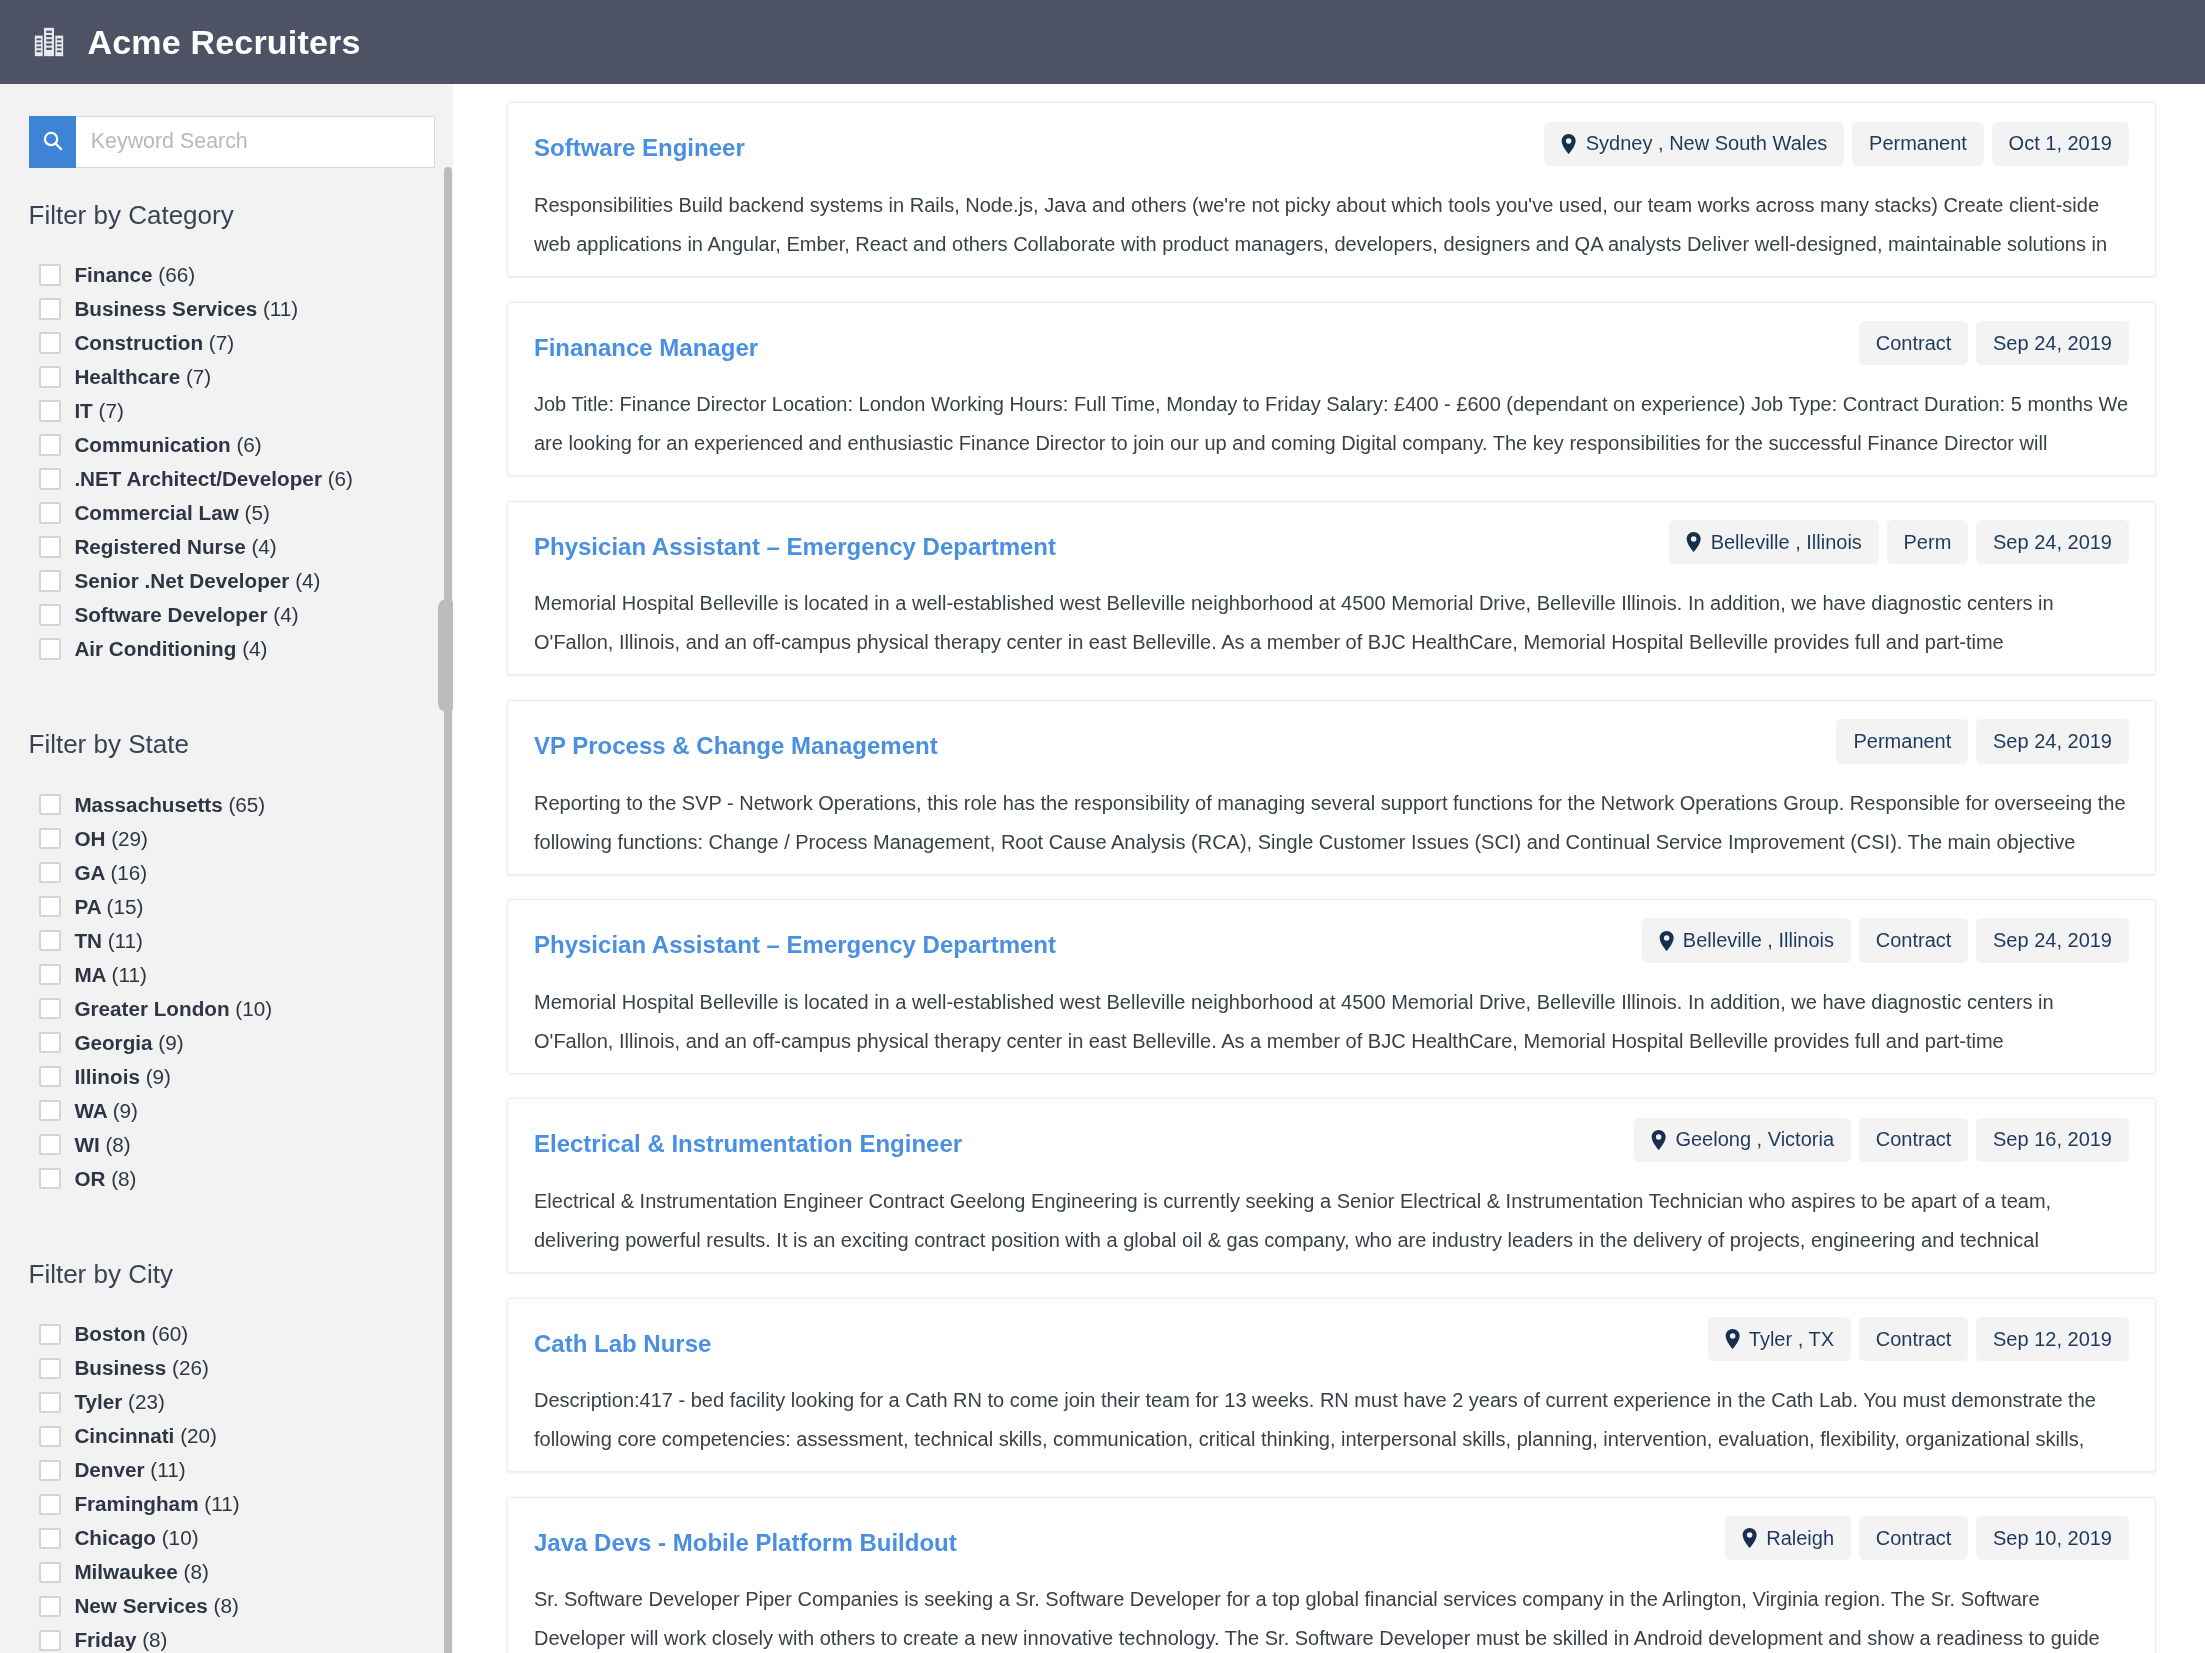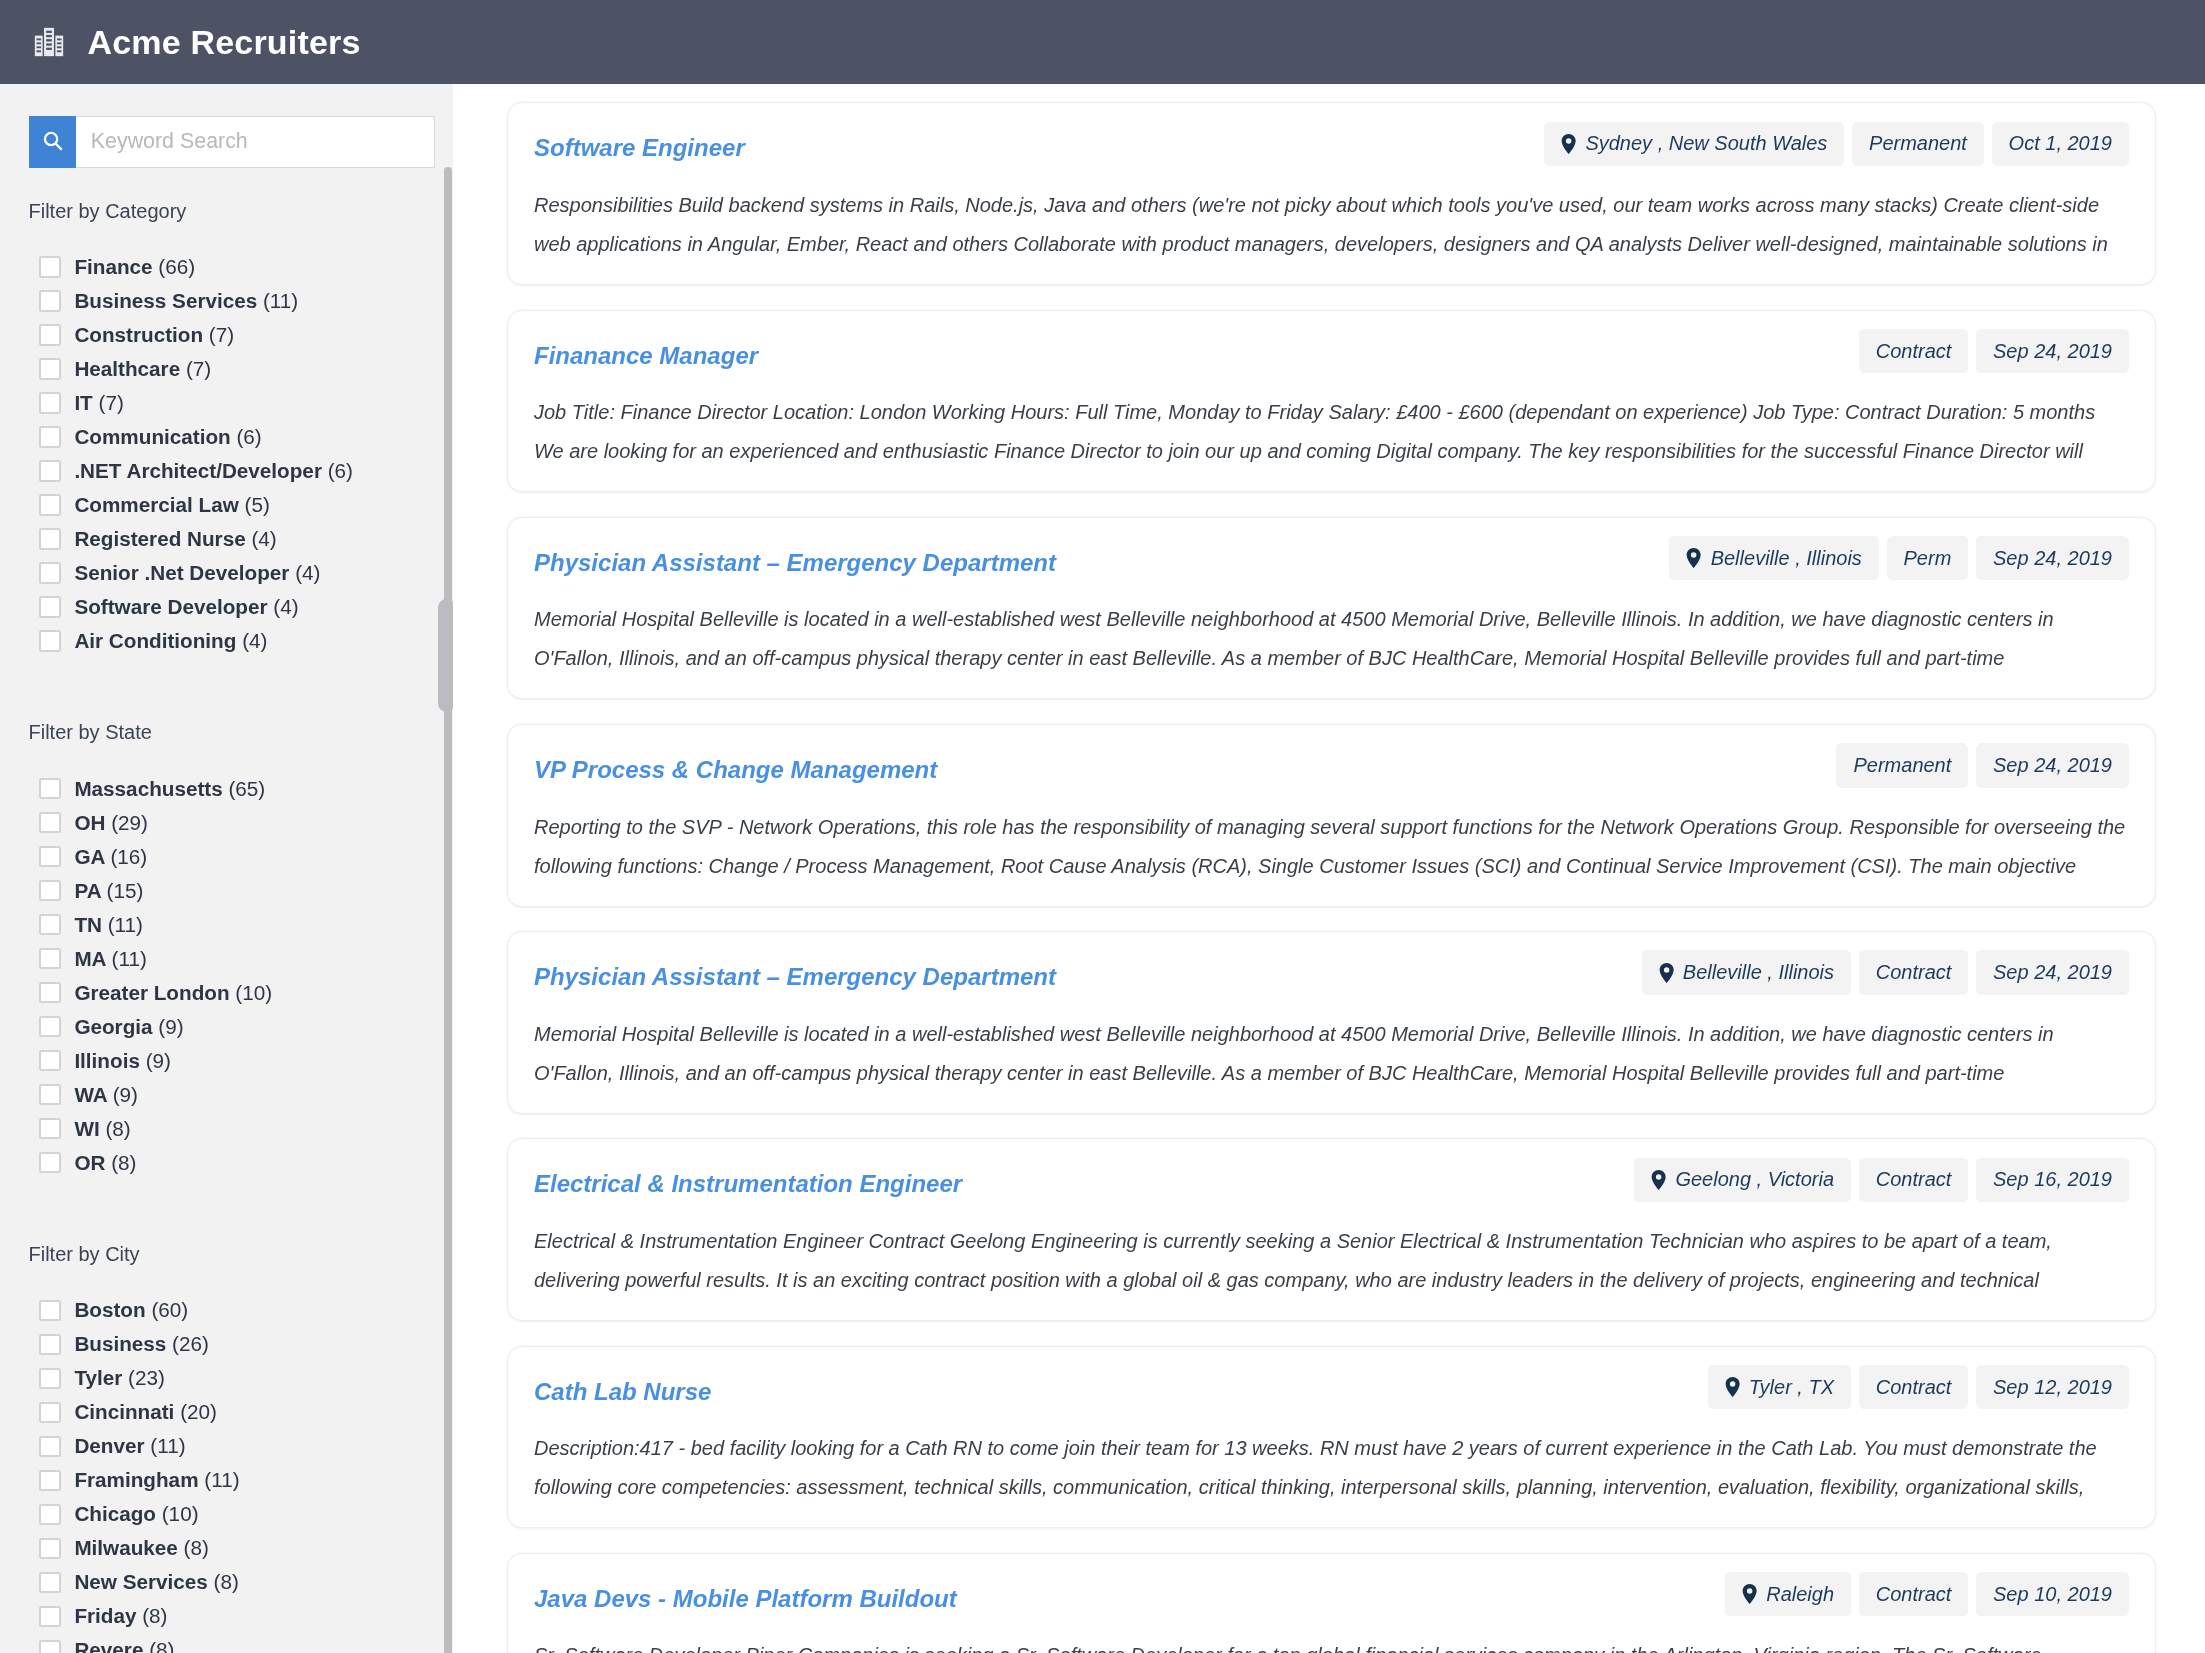--- a/index.html
+++ b/index.html
@@ -69,21 +69,21 @@
     background: #ffffff;
     font-size: 21.4px;
     padding: 0 15.3px;
     color: #2e3646;
     font-family: "Liberation Sans", sans-serif;
     outline: none;
   }
   .search-input::placeholder { color: #b6b8bd; }
 
   .filter-title {
-    font-size: 20px;
+    font-size: 26px;
     color: #3a4356;
     margin-top: 32px;
     margin-bottom: 27.6px;
     font-weight: 400;
   }
 
   .filter-list { list-style: none; }
   .filter-item {
     display: flex;
     align-items: center;
@@ -135,26 +135,25 @@
   .main {
     flex: 1;
     background: #ffffff;
     padding: 18.4px 49px 0 54px;
     overflow: hidden;
   }
 
   .card {
     background: #ffffff;
     border: 0.8px solid #eceded;
-    border-radius: 15px;
+    border-radius: 3px;
     box-shadow: 0 0.8px 2.3px rgba(0,0,0,0.07);
     margin-bottom: 24.5px;
-    padding: 29px 26px 20px 26px;
+    padding: 29px 26px 12px 26px;
     position: relative;
-    font-style: italic;
   }
 
   .card-head {
     display: flex;
     align-items: flex-start;
     justify-content: space-between;
     gap: 18.4px;
   }
   .job-title {
     font-size: 24px;

